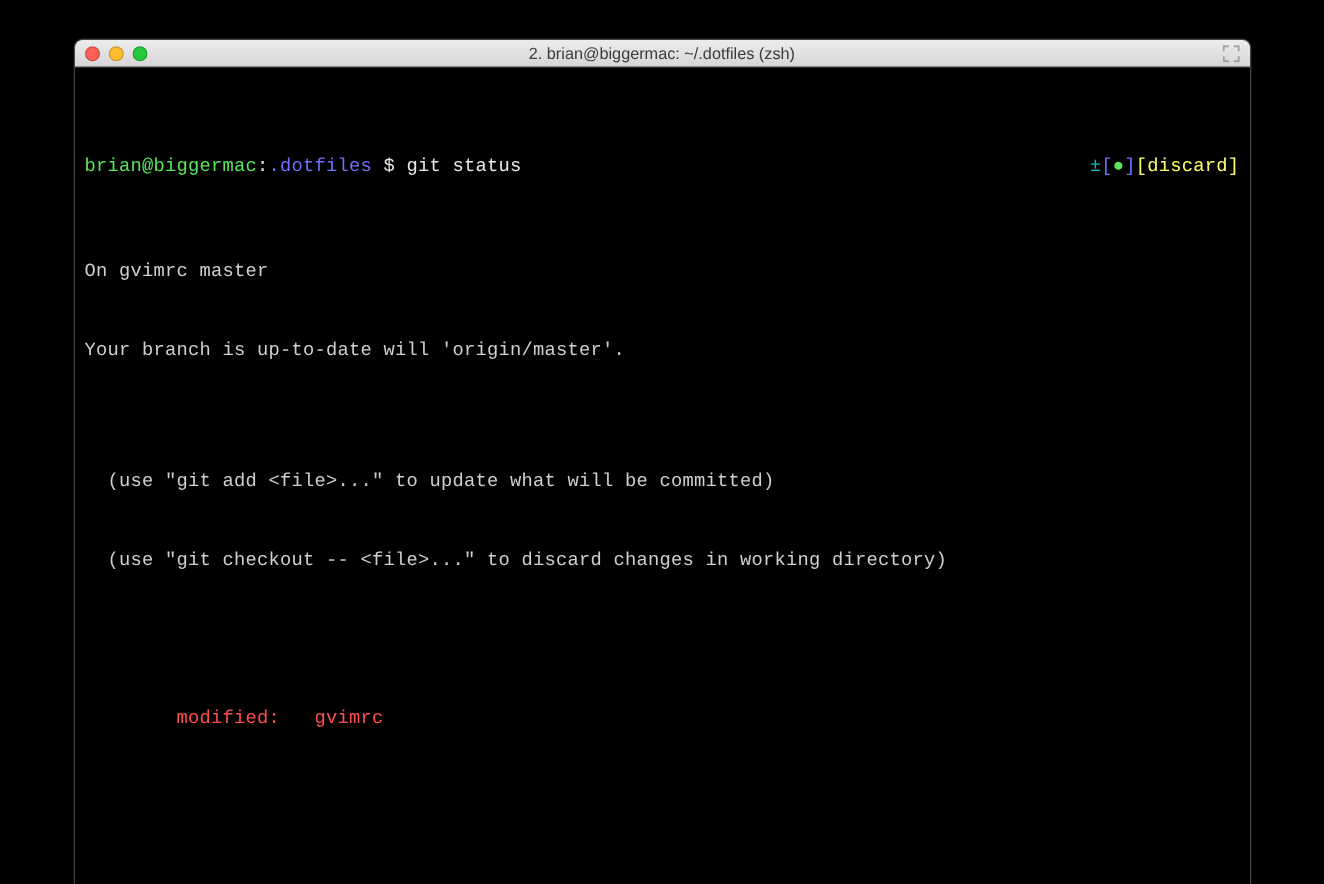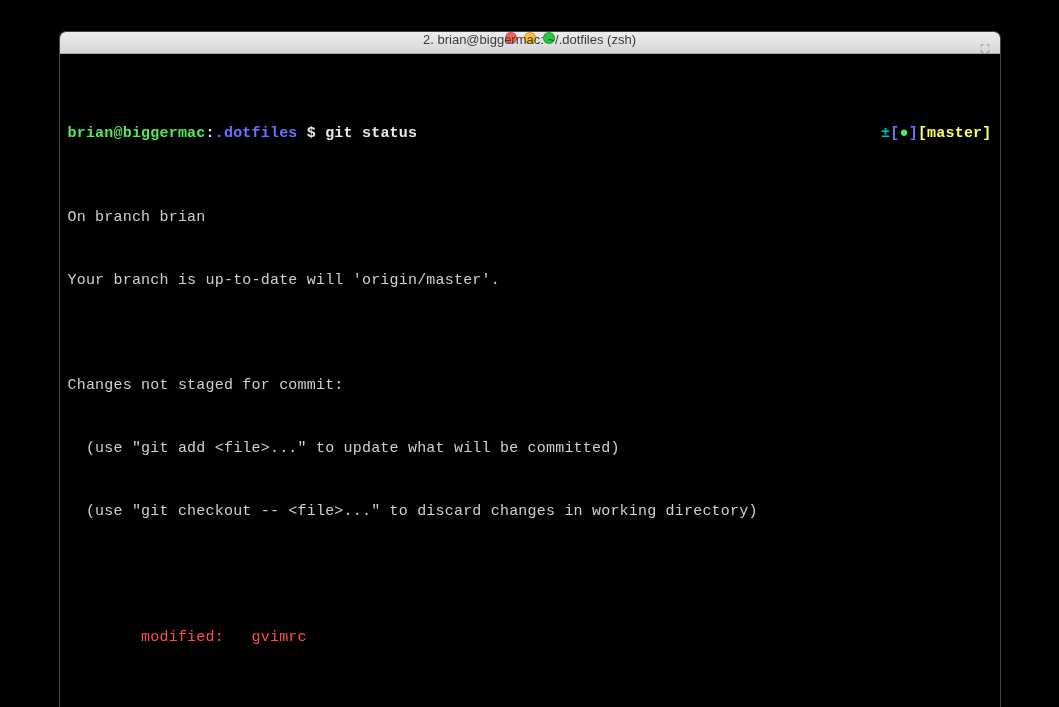--- a/index.html
+++ b/index.html
@@ -22,21 +22,20 @@
     overflow: hidden;
   }
   .titlebar {
     height: 22px;
     background: linear-gradient(#ededed, #d6d6d6);
     display: flex;
     align-items: center;
     padding: 0 8px;
     position: relative;
     border-bottom: 1px solid #aaa;
-    flex-direction: column;
   }
   .traffic-lights {
     display: flex;
     gap: 7px;
     align-items: center;
   }
   .light {
     width: 12px;
     height: 12px;
     border-radius: 50%;
@@ -66,21 +65,20 @@
     color: #cfcfcf;
     white-space: pre;
     line-height: 1.4;
     letter-spacing: 0.2px;
     position: relative;
   }
   .line {
     display: flex;
     justify-content: space-between;
     align-items: flex-start;
-    font-weight: bold;
   }
   .left { white-space: pre; }
   .right { white-space: pre; }
   .c-green { color: #59e659; }
   .c-blue  { color: #6f6fff; }
   .c-white { color: #e8e8e8; }
   .c-grey  { color: #cfcfcf; }
   .c-red   { color: #ff4d4d; }
   .c-yellow{ color: #ffff66; }
   .c-cyan  { color: #00bfbf; }
@@ -98,27 +96,26 @@
     <div class="title-text">2. brian@biggermac: ~/.dotfiles (zsh)</div>
     <svg class="expand-icon" viewBox="0 0 14 14">
       <path d="M1 5 V1 H5 M9 1 H13 V5 M13 9 V13 H9 M5 13 H1 V9" stroke="#555" stroke-width="1.5" fill="none"></path>
     </svg>
   </div>
 
   <div class="terminal">
     
     <div class="line">
       <span class="left"><span class="c-green">brian@biggermac</span><span class="c-white">:</span><span class="c-blue">.dotfiles</span><span class="c-white"> $ </span><span class="c-white">git status</span></span>
-      <span class="right"><span class="c-cyan">±</span><span class="c-blue">[</span><span class="c-green">●</span><span class="c-blue">]</span><span class="c-yellow">[</span><span class="c-yellow">master</span><span class="c-yellow">]</span></span>
+      <span class="right"><span class="c-cyan">±</span><span class="c-blue">[</span><span class="c-green">●</span><span class="c-blue">]</span><span class="c-yellow">[</span><span class="c-yellow">discard</span><span class="c-yellow">]</span></span>
     </div>
 
-    <div class="c-grey">On branch brian</div>
+    <div class="c-grey">On gvimrc master</div>
     <div class="c-grey">Your branch is up-to-date will 'origin/master'.</div>
     <div class="c-grey"></div>
-    <div class="c-grey">Changes not staged for commit:</div>
     <div class="c-grey">  (use "git add &lt;file&gt;..." to update what will be committed)</div>
     <div class="c-grey">  (use "git checkout -- &lt;file&gt;..." to discard changes in working directory)</div>
     <div class="c-grey"></div>
 
     <div><span class="c-red">        modified:   </span><span class="c-red">gvimrc</span></div>
     
     
     
 
     <div class="c-grey"></div>

